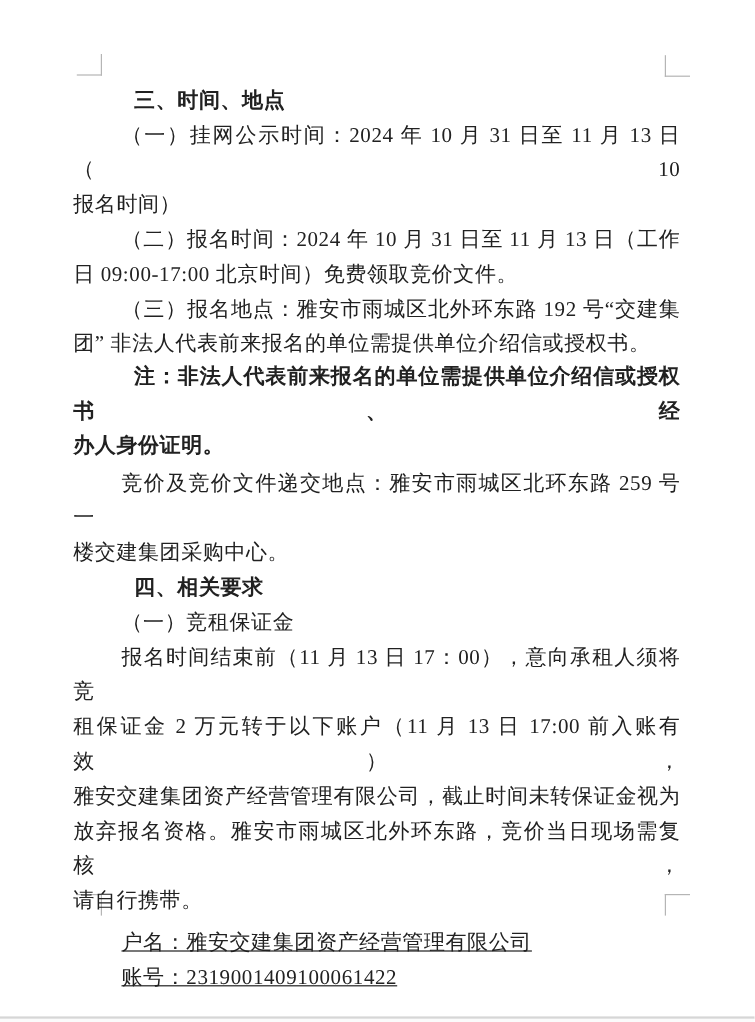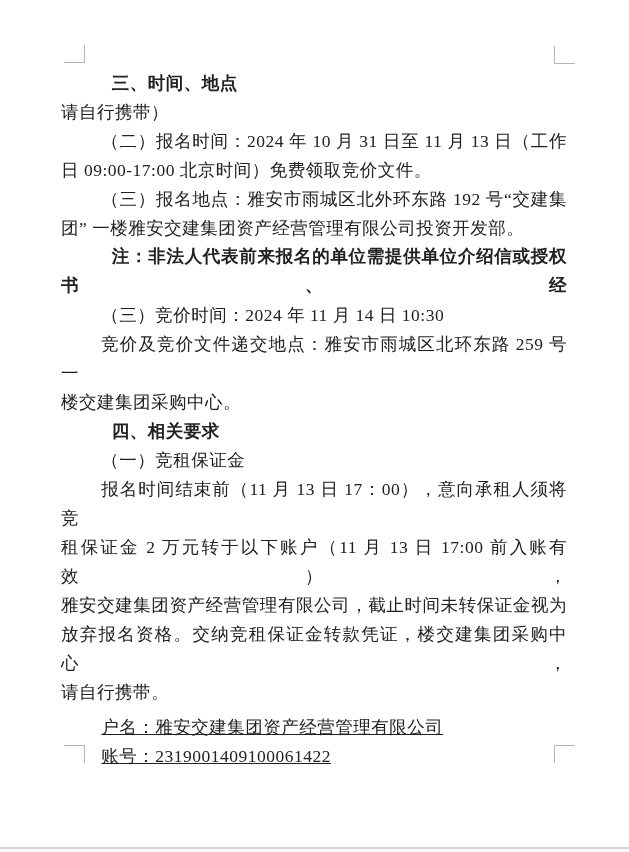--- a/index.html
+++ b/index.html
@@ -87,45 +87,46 @@
   <span class="crop tl"></span>
   <span class="crop tr"></span>
   <span class="crop bl"></span>
   <span class="crop br"></span>
 
   <div class="textarea">
 
     <div>
       <p class="line hd ind3">三、时间、地点</p>
 
-      <p class="line">请自行携带）</p>
+      <p class="line ind fill gap-md">（一）挂网公示时间：2024 年 10 月 31 日至 11 月 13 日（10</p>
+      <p class="line">报名时间）</p>
 
       <p class="line ind fill">（二）报名时间：2024 年 10 月 31 日至 11 月 13 日（工作</p>
       <p class="line">日 09:00-17:00 北京时间）免费领取竞价文件。</p>
 
       <p class="line ind fill">（三）报名地点：雅安市雨城区北外环东路 192 号“交建集</p>
-      <p class="line">团” 一楼雅安交建集团资产经营管理有限公司投资开发部。</p>
+      <p class="line">团” 非法人代表前来报名的单位需提供单位介绍信或授权书。</p>
 
       <p class="line note-line ind3 fill">注：非法人代表前来报名的单位需提供单位介绍信或授权书、经</p>
+      <p class="line note-line">办人身份证明。</p>
 
-      <p class="line ind">（三）竞价时间：2024 年  11 月 14 日 10:30</p>
 
       <p class="line ind fill">竞价及竞价文件递交地点：雅安市雨城区北环东路 259 号一</p>
       <p class="line">楼交建集团采购中心。</p>
     </div>
 
     <div>
       <p class="line hd ind3 gap-md">四、相关要求</p>
 
       <p class="line ind gap-sm">（一）竞租保证金</p>
 
       <p class="line ind fill gap-sm">报名时间结束前（11 月 13 日 17：00），意向承租人须将竞</p>
       <p class="line fill">租保证金 2 万元转于以下账户（11 月 13 日 17:00 前入账有效），</p>
       <p class="line fill">雅安交建集团资产经营管理有限公司，截止时间未转保证金视为</p>
-      <p class="line fill">放弃报名资格。交纳竞租保证金转款凭证，楼交建集团采购中心，</p>
+      <p class="line fill">放弃报名资格。雅安市雨城区北外环东路，竞价当日现场需复核，</p>
       <p class="line">请自行携带。</p>
 
       <div class="acct-group">
         <p class="line acct ind">户名：雅安交建集团资产经营管理有限公司</p>
         <p class="line acct ind">账号：2319001409100061422</p>
 
       </div>
     </div>
 
   </div>

